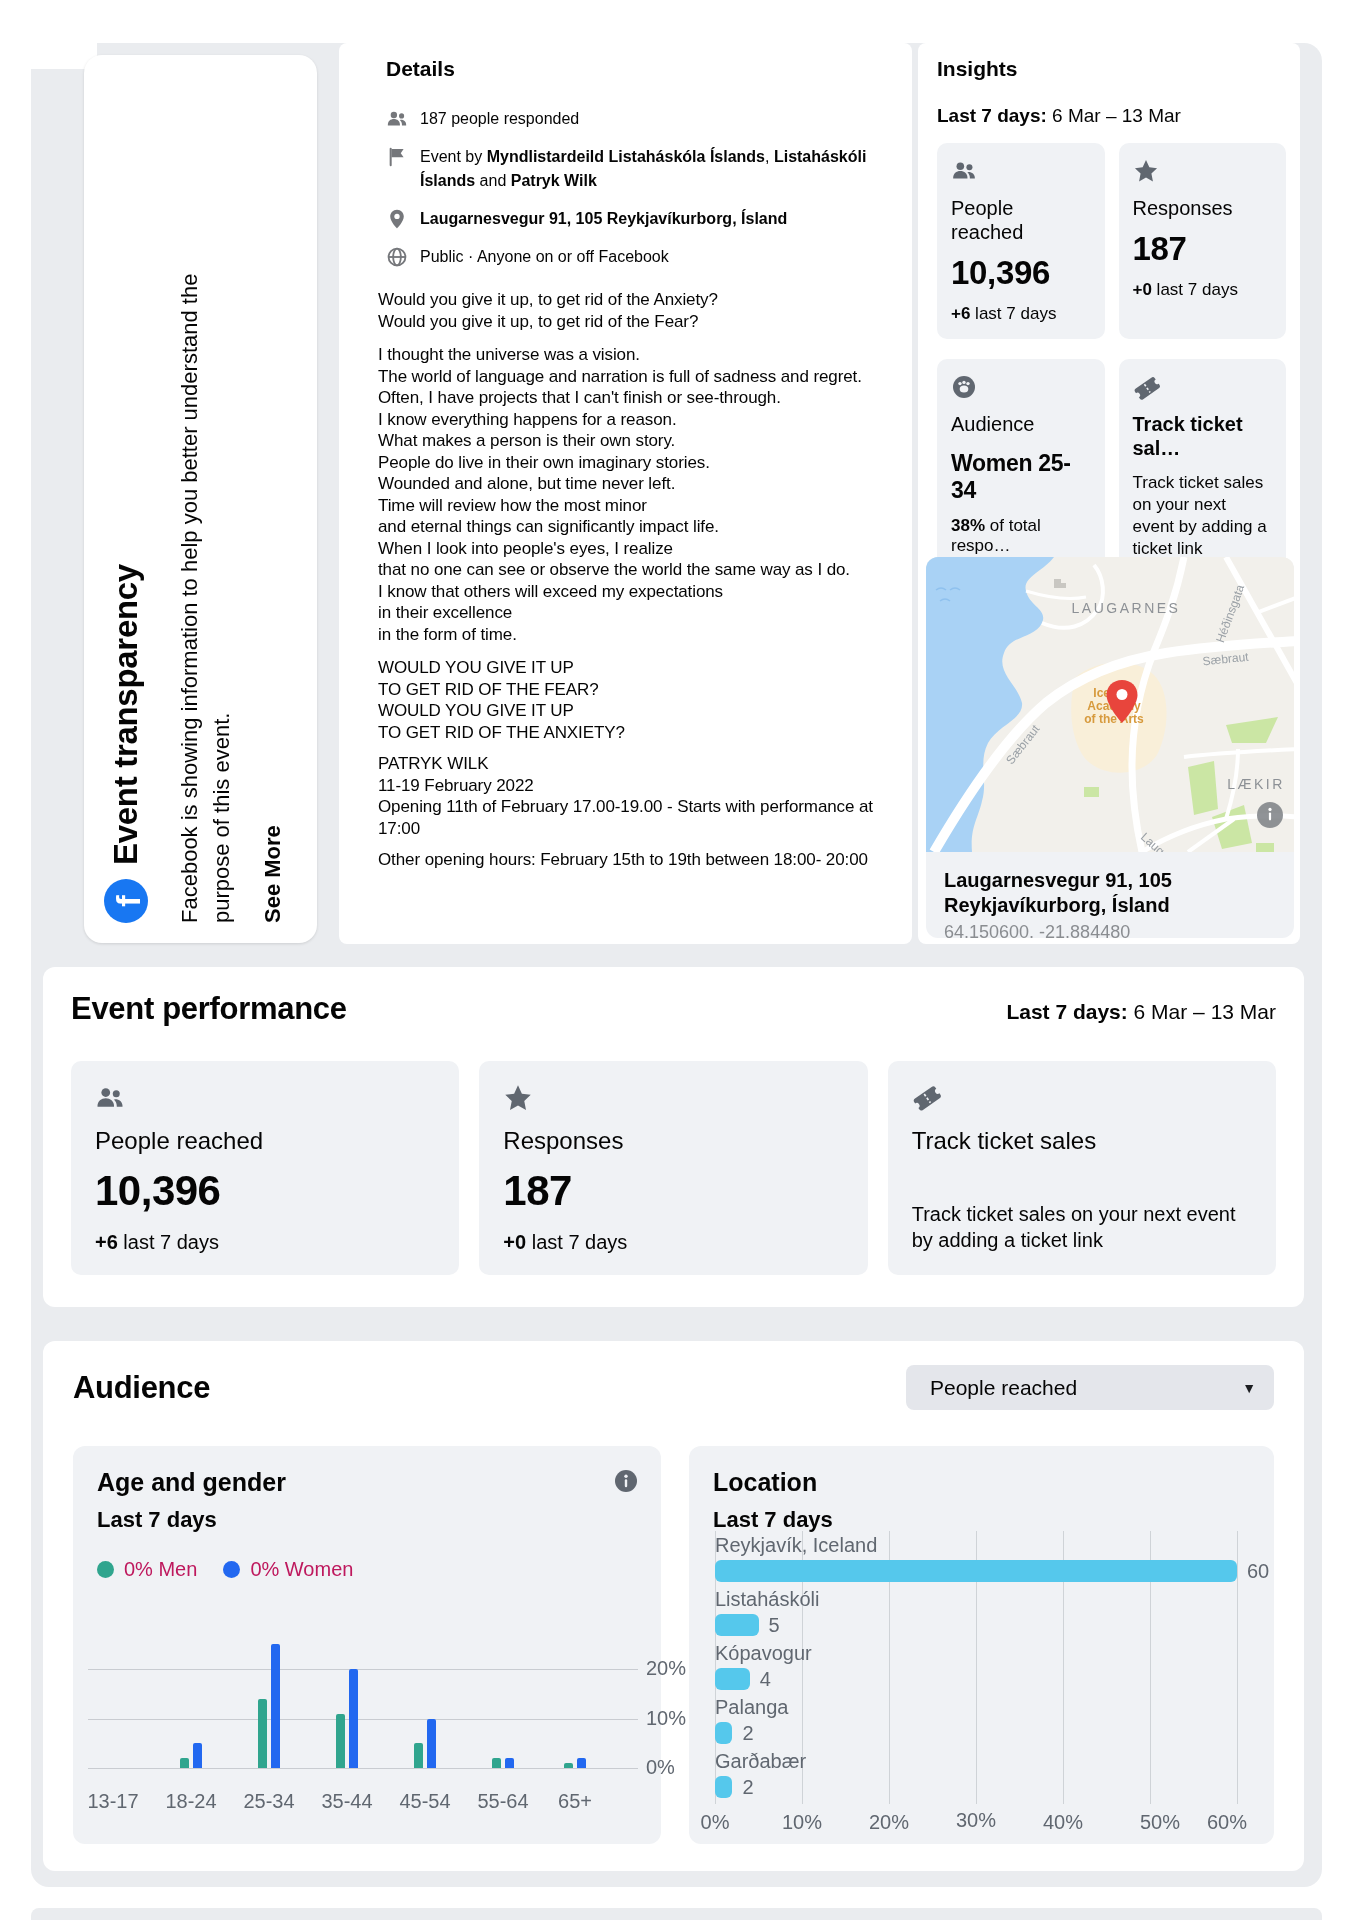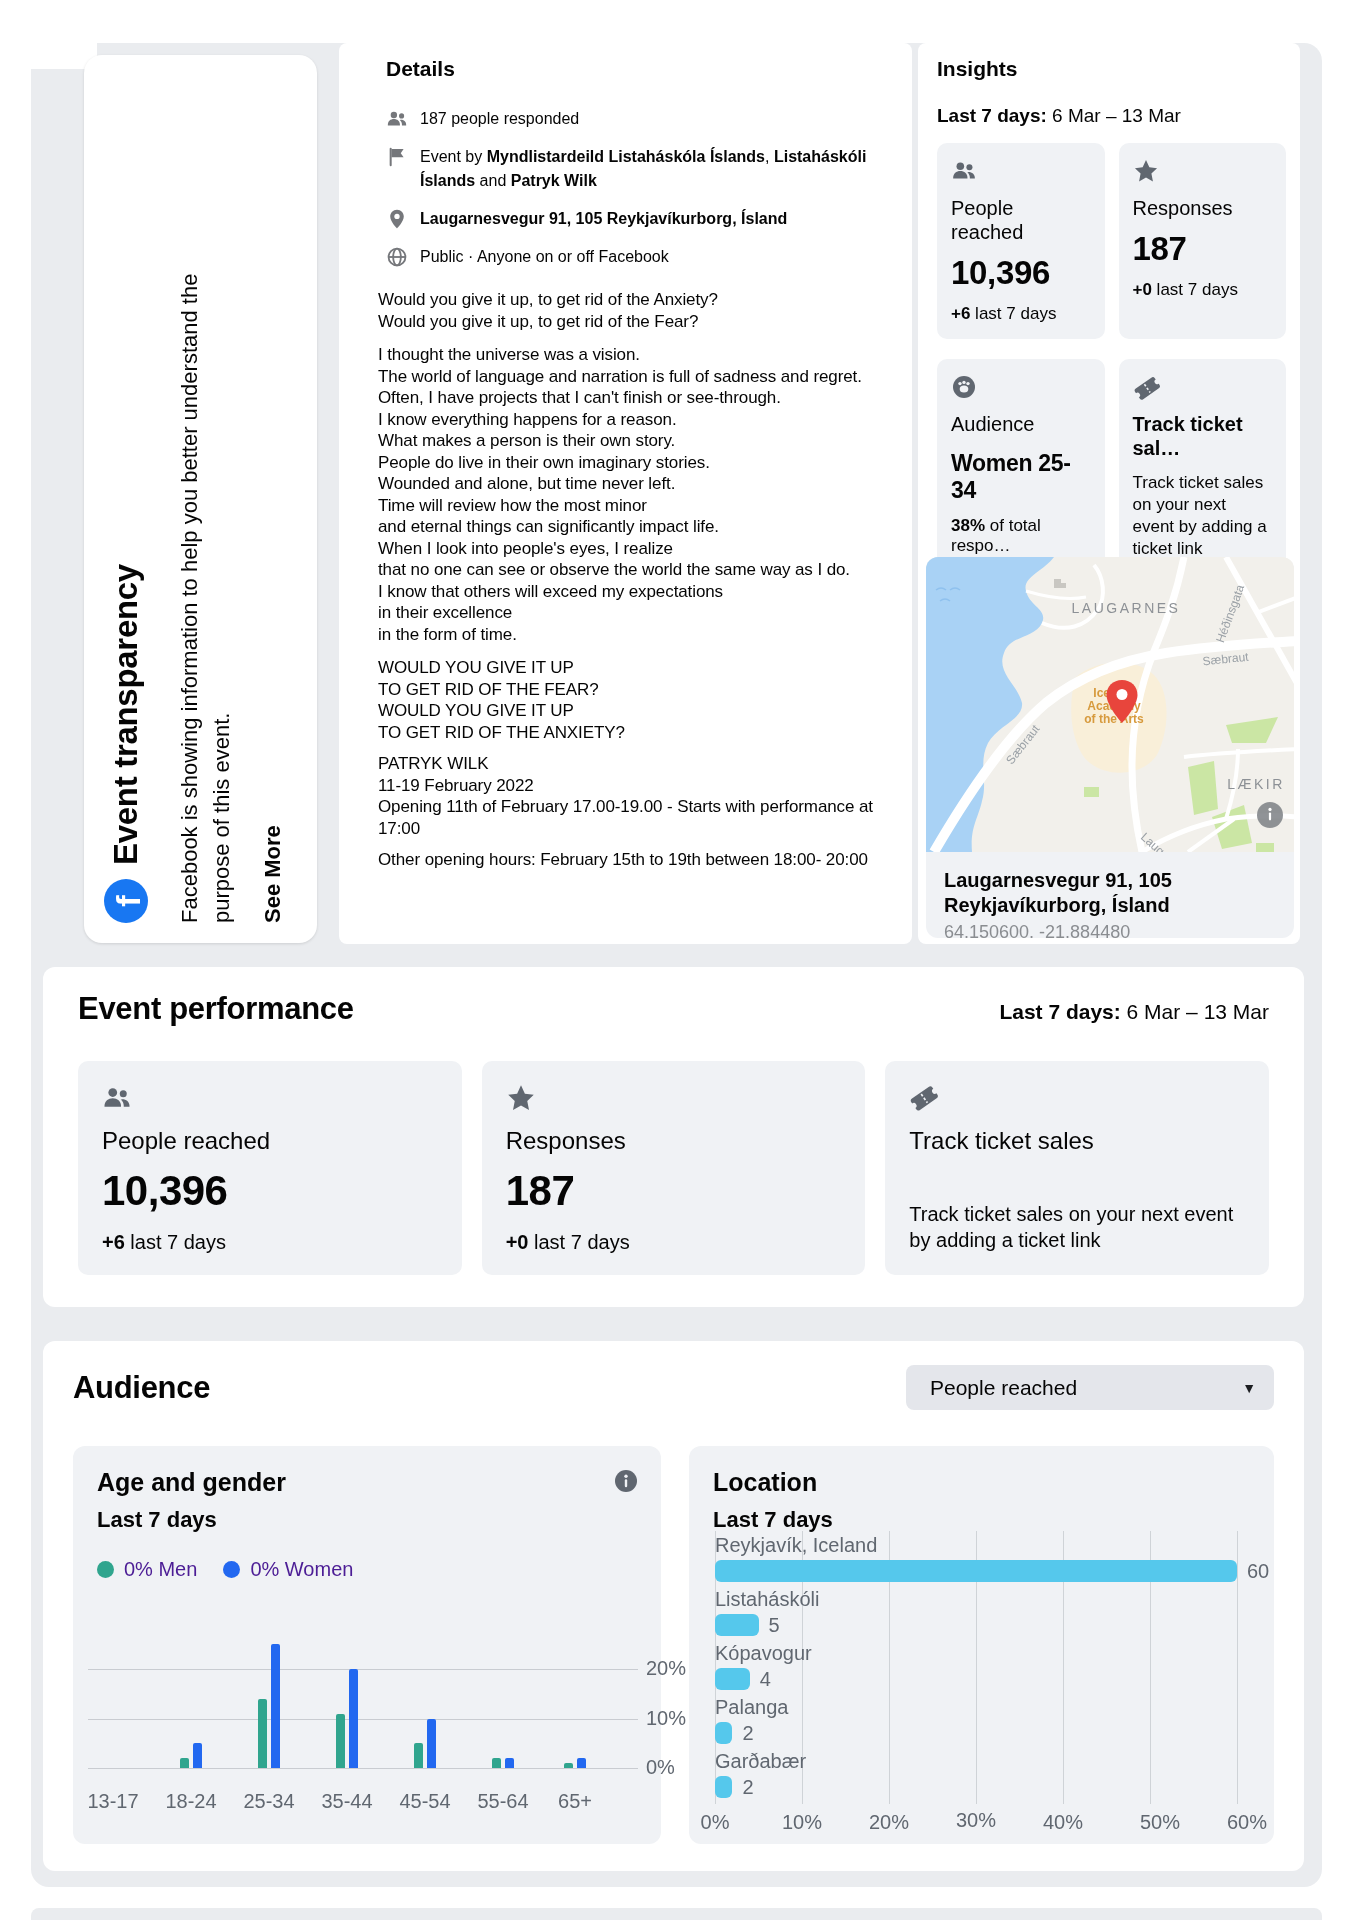--- a/index.html
+++ b/index.html
@@ -43,21 +43,21 @@
   .tile-value.small{font-size:23px;margin-top:14px;}
   .tile-delta{font-size:17px;margin-top:12px;}
   .tile-body{font-size:17px;line-height:22px;margin-top:12px;}
   .see-more-btn{margin-top:24px;height:40px;background:#e3e6ea;border-radius:8px;display:flex;align-items:center;justify-content:center;font-size:19px;font-weight:700;cursor:pointer;}
   .map-card{position:absolute;left:8px;top:514px;width:368px;height:381px;background:#f0f2f5;border-radius:12px;overflow:hidden;}
   .map-addr{padding:12px 18px 0 18px;}
   .addr-main{font-size:20px;font-weight:700;line-height:25px;white-space:pre-line;}
   .addr-coords{font-size:18px;color:#8a8d91;margin-top:4px;}
 
   
-  .perf-card{position:absolute;left:43px;top:967px;width:1261px;height:340px;background:#fff;border-radius:12px;box-sizing:border-box;padding:24px 35px;}
+  .perf-card{position:absolute;left:43px;top:967px;width:1261px;height:340px;background:#fff;border-radius:12px;box-sizing:border-box;padding:24px 28px;}
   .perf-head{display:flex;justify-content:space-between;align-items:baseline;}
   .h1{font-size:31px;font-weight:700;letter-spacing:-.3px;margin:0;}
   .period-lg{font-size:21px;}
   .perf-tiles{display:flex;gap:20px;margin-top:34px;}
   .perf-tile{flex:1;background:#f0f2f5;border-radius:10px;height:214px;box-sizing:border-box;padding:22px 24px;}
   .perf-tile .tile-icon{height:30px;margin-bottom:14px;}
   .pt-title{font-size:24px;}
   .pt-value{font-size:42px;font-weight:700;margin-top:12px;letter-spacing:-.5px;}
   .pt-delta{font-size:20px;margin-top:16px;}
   .pt-body{font-size:20px;line-height:26px;margin-top:46px;max-width:345px;}
@@ -65,21 +65,21 @@
   
   .audience-card{position:absolute;left:43px;top:1341px;width:1261px;height:530px;background:#fff;border-radius:12px;box-sizing:border-box;padding:24px 30px;}
   .aud-head{display:flex;justify-content:space-between;align-items:center;}
   .pill{position:relative;width:368px;height:45px;background:#e4e6eb;border-radius:8px;display:flex;align-items:center;padding:0 24px;box-sizing:border-box;font-size:21px;font-weight:500;cursor:pointer;}
   .pill .caret{position:absolute;right:18px;font-size:14px;color:#1c1e21;}
   .chart-tiles{display:flex;gap:28px;margin-top:36px;}
   .chart-tile{position:relative;background:#f0f2f5;border-radius:12px;height:398px;box-sizing:border-box;padding:22px 24px;flex:1;}
   .ct-title{font-size:25px;font-weight:700;}
   .ct-sub{font-size:22px;font-weight:700;margin-top:10px;}
   .info-btn{position:absolute;right:22px;top:22px;width:26px;height:26px;cursor:pointer;}
-  .legend{position:absolute;left:24px;top:112px;display:flex;align-items:center;gap:26px;font-size:20px;font-weight:500;color:#4c1d95;}
+  .legend{position:absolute;left:24px;top:112px;display:flex;align-items:center;gap:26px;font-size:20px;font-weight:500;color:#be185d;}
   .leg-item{display:flex;align-items:center;gap:10px;}
   .dot{width:17px;height:17px;border-radius:50%;}
   #ag-plot{position:absolute;left:0;top:150px;width:588px;height:248px;}
   #loc-plot{position:absolute;left:0;top:80px;width:585px;height:318px;}
   .gridline-h{position:absolute;height:1px;background:#c9ccd1;}
   .gridline-v{position:absolute;width:1px;background:#cfd3d7;}
   .axis-label{position:absolute;font-size:20px;color:#606770;}
   .ag-bar{position:absolute;border-radius:2px 2px 0 0;}
   .loc-label{position:absolute;font-size:20px;color:#606770;white-space:nowrap;}
   .loc-bar{position:absolute;height:22px;border-radius:6px;}
@@ -408,21 +408,21 @@
             <div class="axis-label" style="left: 83px; top: 285px; width: 60px; text-align: center;">10%</div>
             <div class="gridline-v" style="left: 200px; top: 5px; height: 273px;"></div>
             <div class="axis-label" style="left: 170px; top: 285px; width: 60px; text-align: center;">20%</div>
             <div class="gridline-v" style="left: 287px; top: 5px; height: 273px;"></div>
             <div class="axis-label" style="left: 257px; top: 283px; width: 60px; text-align: center;">30%</div>
             <div class="gridline-v" style="left: 374px; top: 5px; height: 273px;"></div>
             <div class="axis-label" style="left: 344px; top: 285px; width: 60px; text-align: center;">40%</div>
             <div class="gridline-v" style="left: 461px; top: 5px; height: 273px;"></div>
             <div class="axis-label" style="left: 431px; top: 285px; width: 60px; text-align: right;">50%</div>
             <div class="gridline-v" style="left: 548px; top: 5px; height: 273px;"></div>
-            <div class="axis-label" style="left: 518px; top: 285px; width: 60px; text-align: right;">60%</div>
+            <div class="axis-label" style="left: 518px; top: 285px; width: 60px; text-align: left;">60%</div>
             <div class="loc-label" style="left: 26px; top: 8px;">Reykjavík, Iceland</div>
             <div class="loc-bar" style="left: 26px; top: 34px; width: 522px; background: rgb(85, 200, 236);"></div>
             <div class="loc-val" style="left: 558px; top: 34px;">60</div>
             <div class="loc-label" style="left: 26px; top: 62px;">Listaháskóli</div>
             <div class="loc-bar" style="left: 26px; top: 88px; width: 43.5px; background: rgb(85, 200, 236);"></div>
             <div class="loc-val" style="left: 79.5px; top: 88px;">5</div>
             <div class="loc-label" style="left: 26px; top: 116px;">Kópavogur</div>
             <div class="loc-bar" style="left: 26px; top: 142px; width: 34.8px; background: rgb(85, 200, 236);"></div>
             <div class="loc-val" style="left: 70.8px; top: 142px;">4</div>
             <div class="loc-label" style="left: 26px; top: 170px;">Palanga</div>

